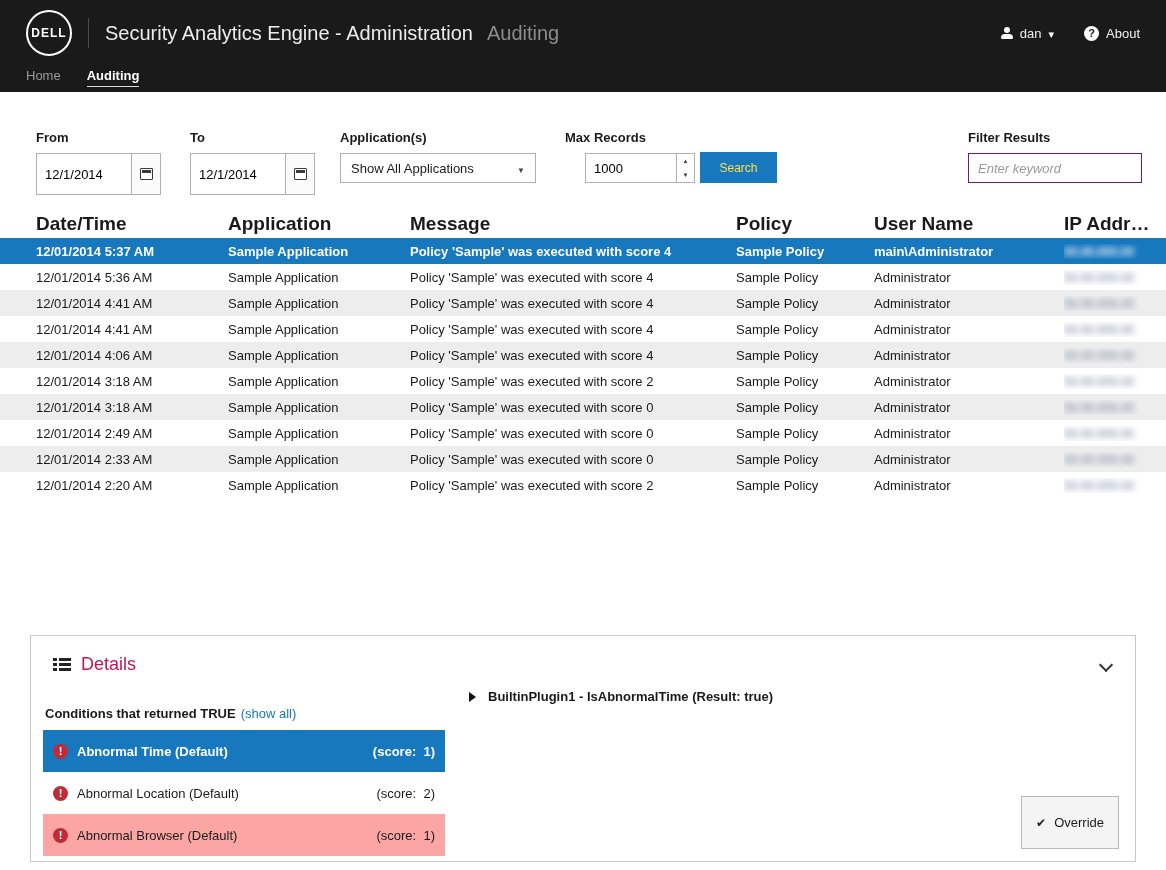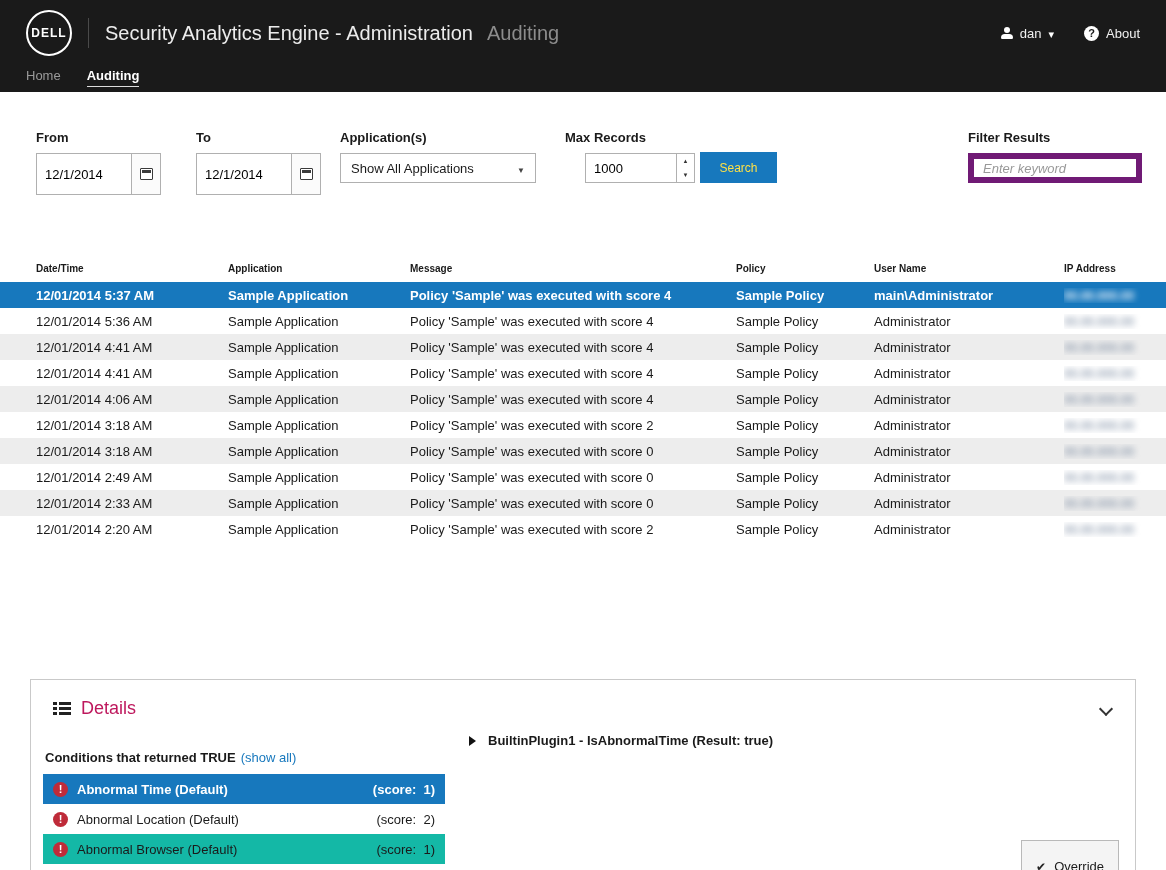--- a/index.html
+++ b/index.html
@@ -24,64 +24,64 @@
 
   
   .navbar { height:26px; background:#1a1a1a; display:flex; align-items:flex-start; gap:26px; padding:2px 0 0 26px; font-size:13px; }
   .nav-item { color:#9a9a9a; cursor:pointer; padding-bottom:3px; }
   .nav-item.active { color:#fff; font-weight:bold; border-bottom:1px solid #ddd; }
 
   
   .filters { position:relative; height:118px; background:#fff; }
   .fg { position:absolute; top:38px; }
   .fg label { display:block; font-size:13px; font-weight:bold; margin-bottom:8px; color:#1a1a1a; }
-  .fg-from { left:36px; }  .fg-to { left:196px; }  .fg-app { left:340px; }  .fg-max { left:565px; }  .fg-filter { left:968px; }
+  .fg-from { left:36px; }  .fg-to { left:190px; }  .fg-app { left:340px; }  .fg-max { left:565px; }  .fg-filter { left:968px; }
   .date-input { width:125px; height:42px; border:1px solid #b0b0b0; display:flex; background:#fff; }
   .date-input input { flex:1; min-width:0; border:none; outline:none; font-size:13px; padding:0 8px; font-family:inherit; }
   .cal-btn { width:29px; border-left:1px solid #b0b0b0; background:#fbfbfb; display:flex; align-items:center; justify-content:center; cursor:pointer; }
   .cal-icon { position:relative; width:13px; height:12px; border:1px solid #3a3a3a; border-radius:1px; background:#fff; }
   .cal-icon::before { content:""; position:absolute; top:1px; left:1px; right:1px; height:3px; background:#3a3a3a; }
   .select-box { width:196px; height:30px; border:1px solid #b0b0b0; display:flex; align-items:center; padding:0 10px; font-size:13px; cursor:pointer; background:#fff; }
   .select-caret { margin-left:auto; }
   .select-caret::before { content:"▼"; font-size:8px; color:#444; }
   .num-input { width:110px; height:30px; border:1px solid #b0b0b0; display:flex; background:#fff;margin-left:20px; }
   .num-input input { flex:1; min-width:0; border:none; outline:none; font-size:13px; padding:0 8px; font-family:inherit; }
   .spin { width:18px; border-left:1px solid #b0b0b0; display:flex; flex-direction:column; }
   .spin span { flex:1; display:flex; align-items:center; justify-content:center; cursor:pointer; }
   .spin-up::before { content:"▲"; font-size:6px; color:#333; }
   .spin-down::before { content:"▼"; font-size:6px; color:#333; }
   .search-btn { position:absolute; left:700px; top:60px; width:77px; height:31px; background:#1778bd; color:#fde047; border:none;
                 font-size:12px; font-family:inherit; cursor:pointer; }
-  .keyword-input { width:174px; height:30px; border:6px solid #701a75; font-size:13px; padding:0 9px; font-family:inherit; outline:none; }
+  .keyword-input { width:174px; height:30px; border:1px solid #701a75; font-size:13px; padding:0 9px; font-family:inherit; outline:none; }
   .keyword-input::placeholder { color:#999; font-style:italic; }
 
   
   .thead, .trow { display:grid; grid-template-columns:192px 182px 326px 138px 190px 1fr; padding-left:36px; align-items:center; }
-  .thead { height:28px; font-size:10px; font-weight:bold;margin-top:44px; }
+  .thead { height:28px; font-size:19px; font-weight:bold; }
   .trow { height:26px; font-size:13px; cursor:pointer; }
   .trow.alt { background:#ededed; }
   .trow.selected { background:#1778bd; color:#fff; font-weight:bold; }
   .cell { overflow:hidden; white-space:nowrap; text-overflow:ellipsis; padding-right:8px; }
   .ip-blur { filter:blur(3px); color:#6b7d96; font-size:12px; user-select:none; }
   .trow.selected .ip-blur { color:#eaf2fa; }
 
   
   .details-panel { position:relative; margin:137px 30px 0 30px; height:227px; border:1px solid #c9c9c9; background:#fff; }
   .details-head { display:flex; align-items:center; gap:10px; padding:18px 0 0 22px; }
   .details-title { font-size:18px; color:#be185d; }
   .collapse-chev { position:absolute; right:24px; top:24px; width:10px; height:10px; border-right:2px solid #333; border-bottom:2px solid #333;
                    transform:rotate(45deg); cursor:pointer; }
   .cond-block { position:absolute; left:12px; top:70px; width:402px; }
   .cond-heading { font-size:13px; padding-left:2px; }
   .cond-heading b { font-weight:bold; }
   .show-all { color:#1778bd; cursor:pointer; font-weight:normal; margin-left:5px; }
   .cond-rows { margin-top:9px; }
-  .cond-row { height:30px; display:flex; align-items:center; padding:0 10px; font-size:13px; cursor:pointer; }
+  .cond-row { height:42px; display:flex; align-items:center; padding:0 10px; font-size:13px; cursor:pointer; }
   .cond-row.selected { background:#1778bd; color:#fff; font-weight:bold; }
-  .cond-row.alt { background:#14b8a6; }
+  .cond-row.alt { background:#fca5a5; }
   .alert-icon { width:15px; height:15px; border-radius:50%; background:#bf2b39; color:#fff; font-weight:bold; font-size:11px;
                 display:flex; align-items:center; justify-content:center; margin-right:9px; flex:none; }
   .alert-icon::before { content:"!"; }
   .score { margin-left:auto; white-space:pre; }
   .plugin-line { position:absolute; left:438px; top:53px; display:flex; align-items:center; gap:12px; font-size:13px; font-weight:600; }
   .expander { width:0; height:0; border-left:7px solid #111; border-top:5px solid transparent; border-bottom:5px solid transparent; cursor:pointer; }
   .override-btn { position:absolute; right:16px; bottom:12px; display:flex; align-items:center; gap:8px; background:#f4f4f4;
                   border:1px solid #b9b9b9; padding:18px 14px; font-size:13px; font-family:inherit; cursor:pointer; color:#1a1a1a; }
   .check::before { content:"✔"; font-size:12px; color:#222; }
 </style>

